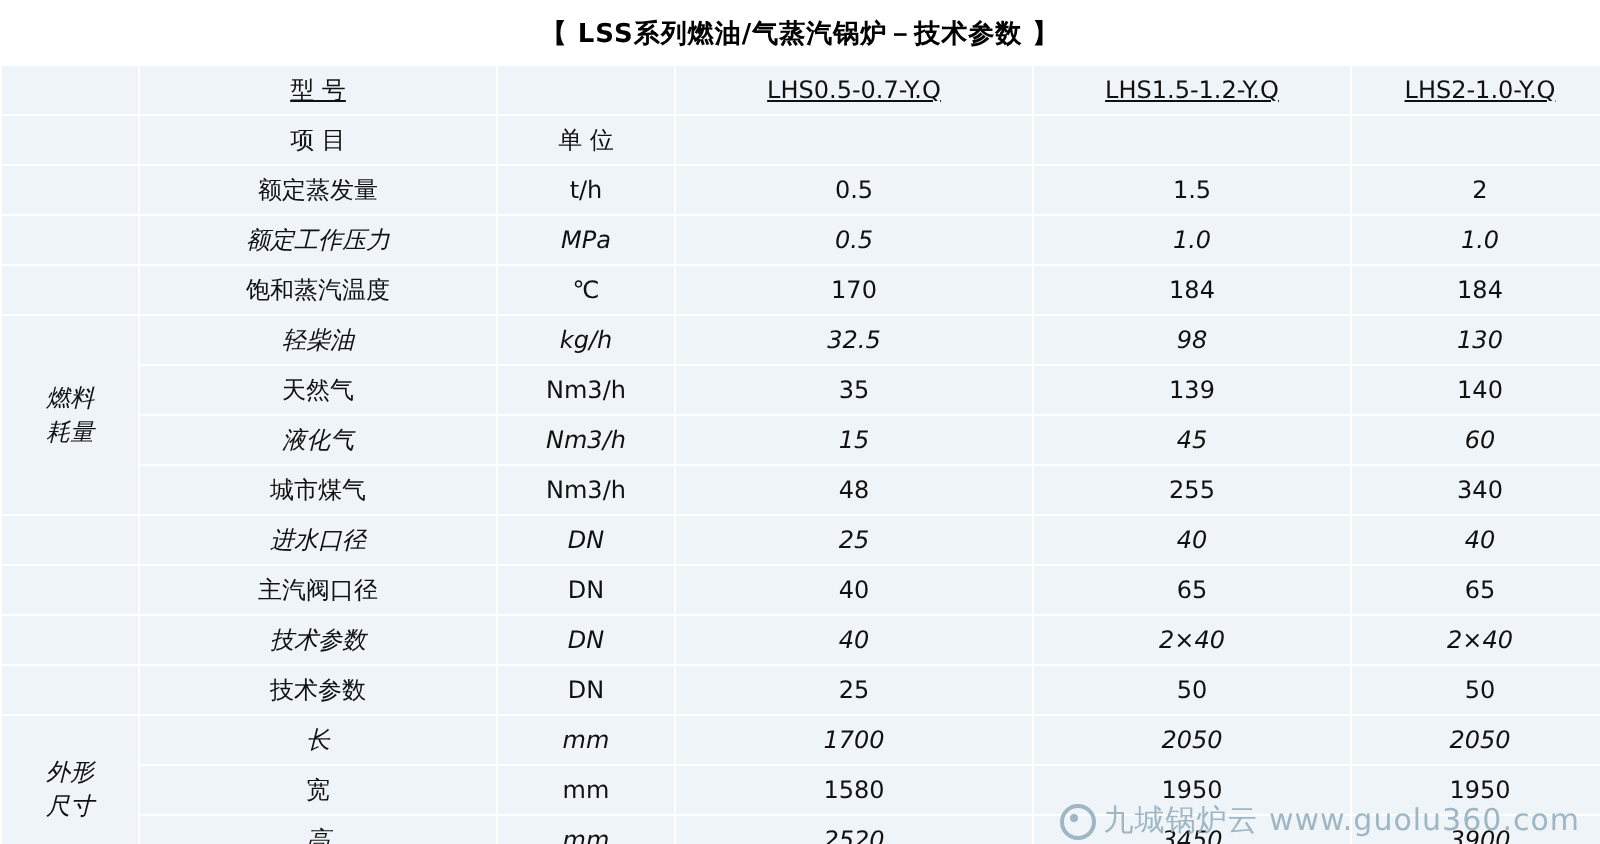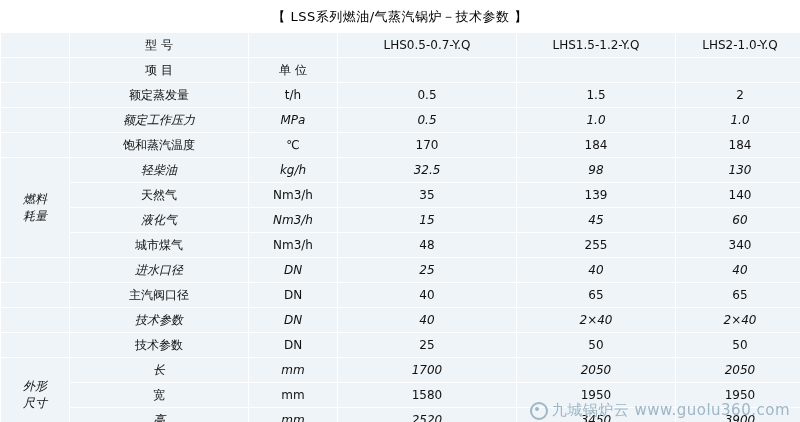--- a/index.html
+++ b/index.html
@@ -17,21 +17,21 @@
     position: relative;
   }
   .page {
     position: relative;
     width: 800px;
     height: 422px;
   }
   .title {
     text-align: center;
     font-size: 13px;
-    font-weight: normal;
+    font-weight: bold;
     color: #000;
     padding: 8px 0 6px 0;
     letter-spacing: 0.5px;
   }
   table.spec {
     border-collapse: collapse;
     width: 780px;
     margin: 0 auto;
     table-layout: fixed;
   }
@@ -65,20 +65,21 @@
   }
   td.c3 {
     width: 120px;
   }
   .row-alt td {
     background: #e3edf4;
     font-style: italic;
   }
   .hdr td {
     background: #e3edf4;
+    text-decoration: underline;
   }
   .watermark {
     position: absolute;
     right: 10px;
     bottom: 2px;
     font-size: 15px;
     color: #9fb6c4;
     font-family: "DejaVu Sans", "Liberation Sans", sans-serif;
     letter-spacing: 0.5px;
     pointer-events: none;

